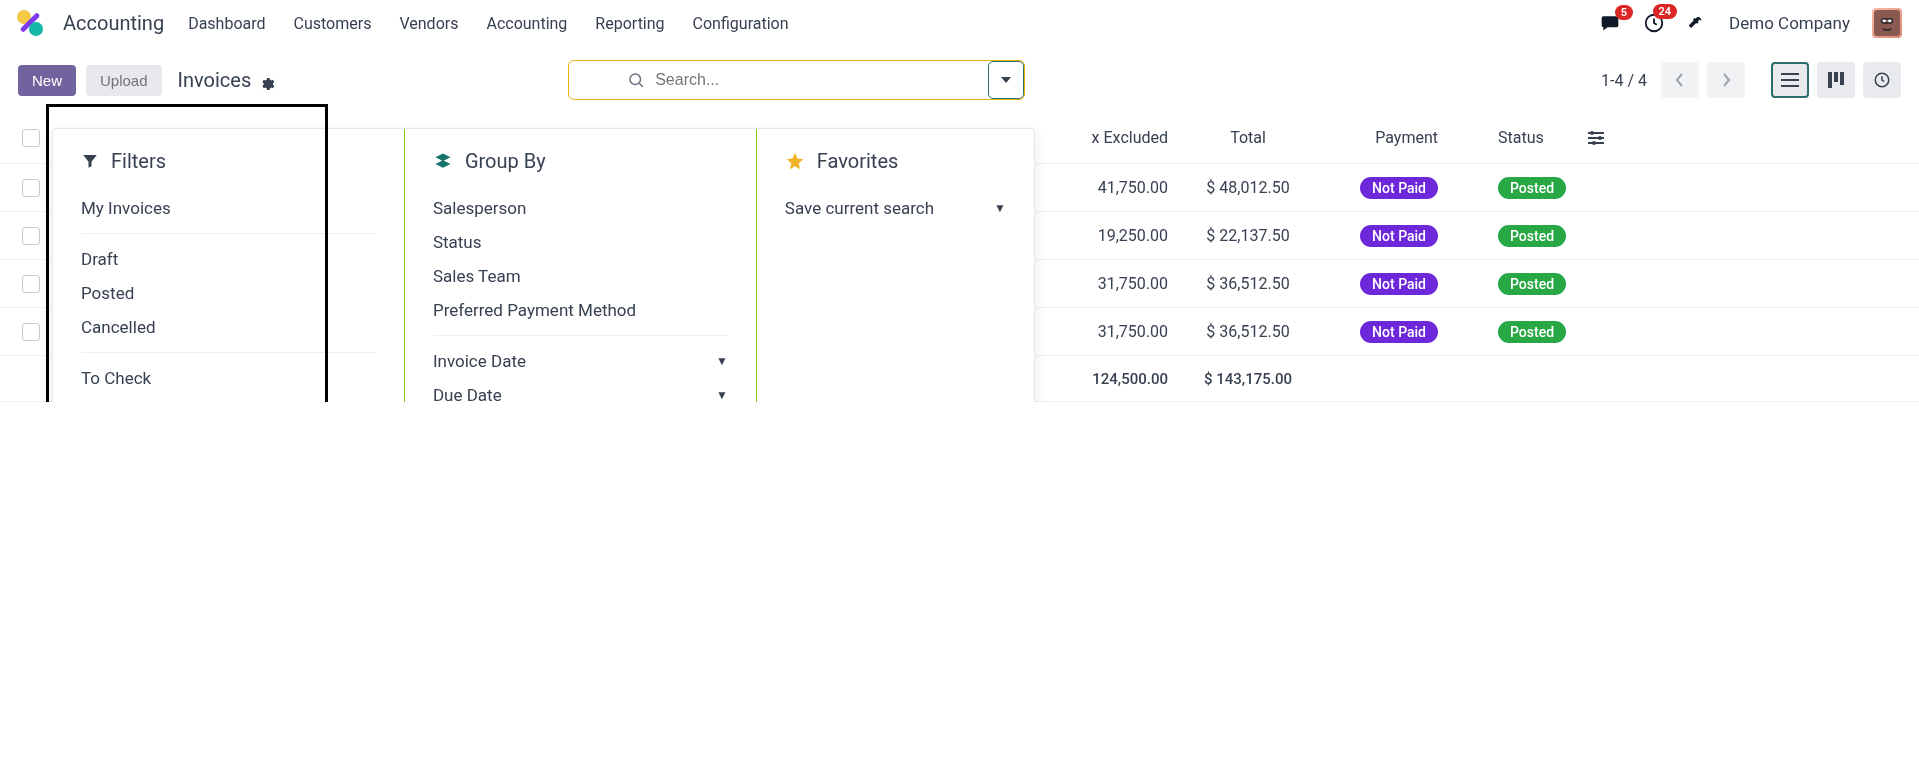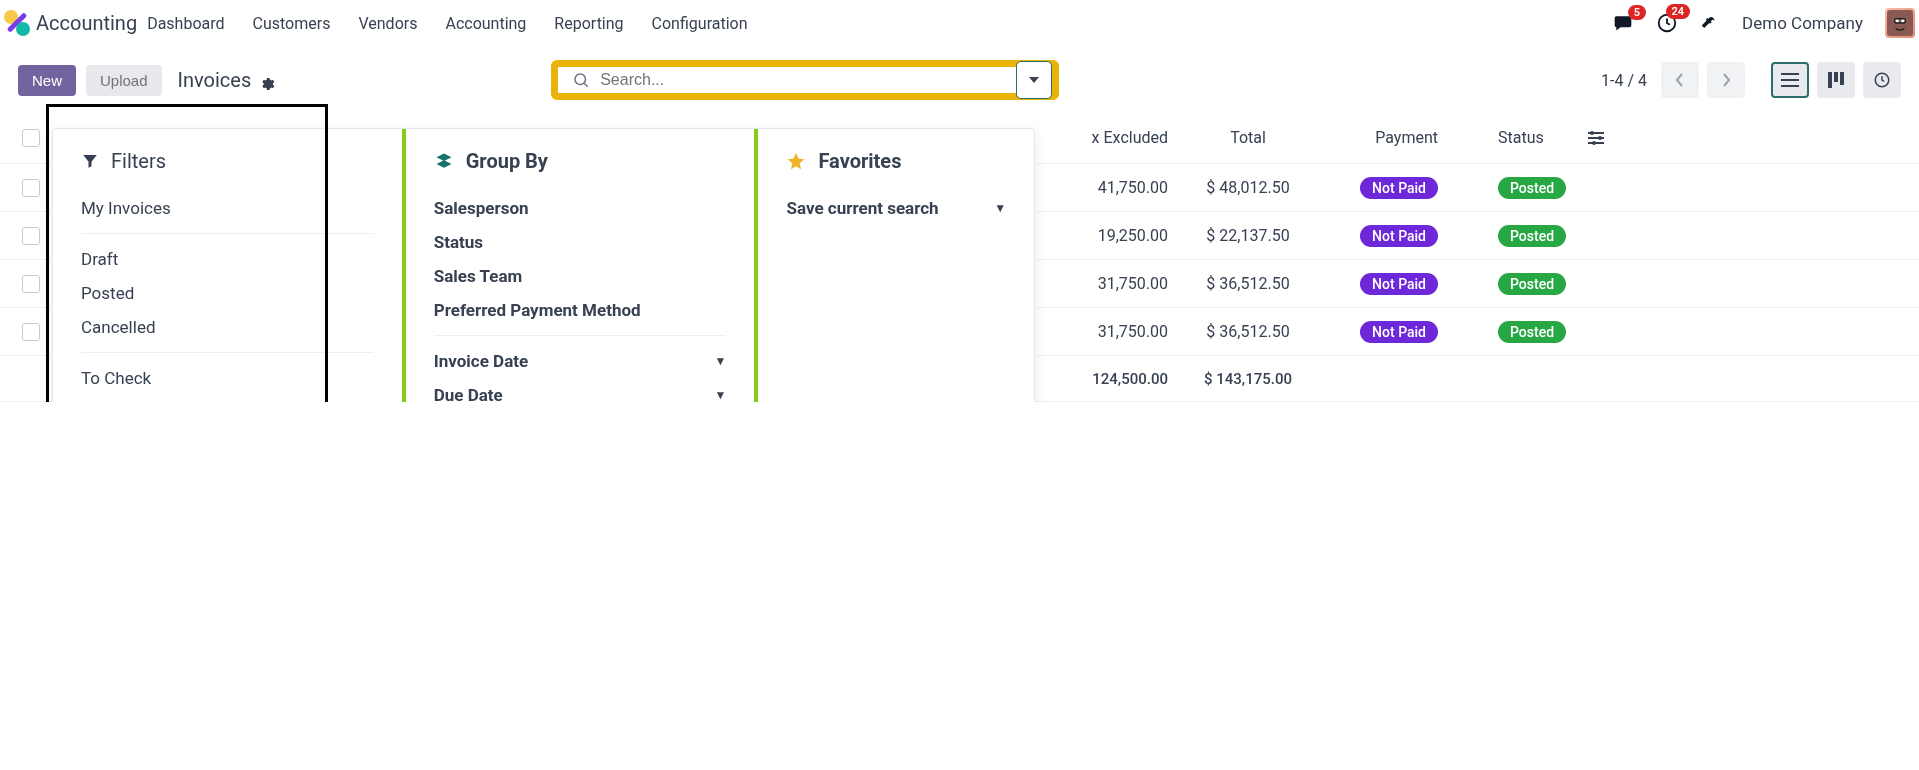--- a/index.html
+++ b/index.html
@@ -9,22 +9,22 @@
     color: #374151;
     background: #fff;
     width: 1919px;
   }
 
   
   .topnav {
     display: flex;
     align-items: center;
     height: 46px;
-    padding: 0 4px;
-    gap: 2px;
+    padding: 0 17px;
+    gap: 16px;
   }
   .app-logo {
     width: 26px; height: 26px;
     position: relative;
     margin-right: 4px;
   }
   .app-logo::before, .app-logo::after {
     content: "";
     position: absolute;
     border-radius: 50%;
@@ -70,23 +70,23 @@
   }
   .btn-primary { background:#71639e; color:#fff; }
   .btn-secondary { background:#e7e9ed; color:#737373; }
   .breadcrumb { font-size:20px; color:#374151; margin-left:6px; display:flex; align-items:flex-end; gap:8px;}
   .gear-small { color:#6b7280; font-size:15px; }
 
   .search-wrap {
     margin-left: auto;
     margin-right: auto;
     position:relative;
-    border:7px solid #eab308; border-radius:6px;
-    width:508px; height:40px;
-    display:flex; align-items:center;
+    border:1px solid #eab308; border-radius:6px;
+    width:457px; height:40px;
+    display:flex; align-items:center;padding-left:44px;
   }
   .search-wrap .search-glyph { margin-left:14px; color:#6b7280; }
   .search-input {
     border:none; outline:none; flex:1; padding:0 10px; font-size:16px;
     background:transparent; color:#374151;
   }
   .search-caret-btn {
     width:36px; height:38px;
     border:1px solid #2b6e6c; border-radius:5px;
     display:flex; align-items:center; justify-content:center;
@@ -114,21 +114,21 @@
     width: 983px;
     background:#fff;
     border:1px solid #e5e7eb;
     border-radius:4px;
     box-shadow: 0 4px 14px rgba(0,0,0,0.08);
     display:flex;
     z-index:5;
     min-height: 500px;
   }
   .panel-col { flex:1; padding: 20px 28px; }
-  .panel-col + .panel-col { border-left:4px solid #84cc16;font-weight:bold; }
+  .panel-col + .panel-col { border-left:1px solid #84cc16; }
   .panel-header {
     display:flex; align-items:center; gap:12px;
     font-size:20px; color:#374151; margin-bottom:18px;
   }
   .panel-item {
     font-size:17px; color:#374151;
     padding: 7px 0; cursor:pointer;
     display:flex; align-items:center; justify-content:space-between;
   }
   .panel-sep { border-top:1px solid #eceef1; margin: 8px 0; }

